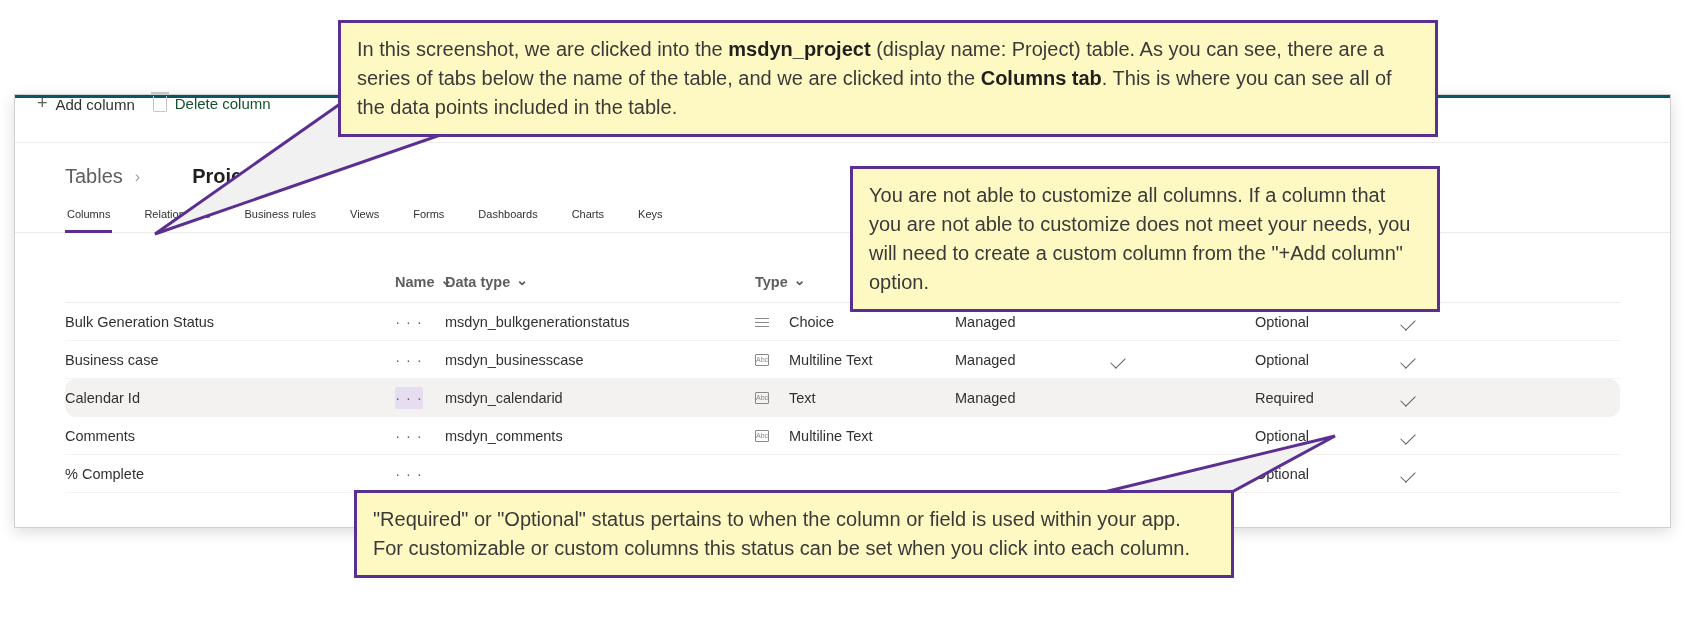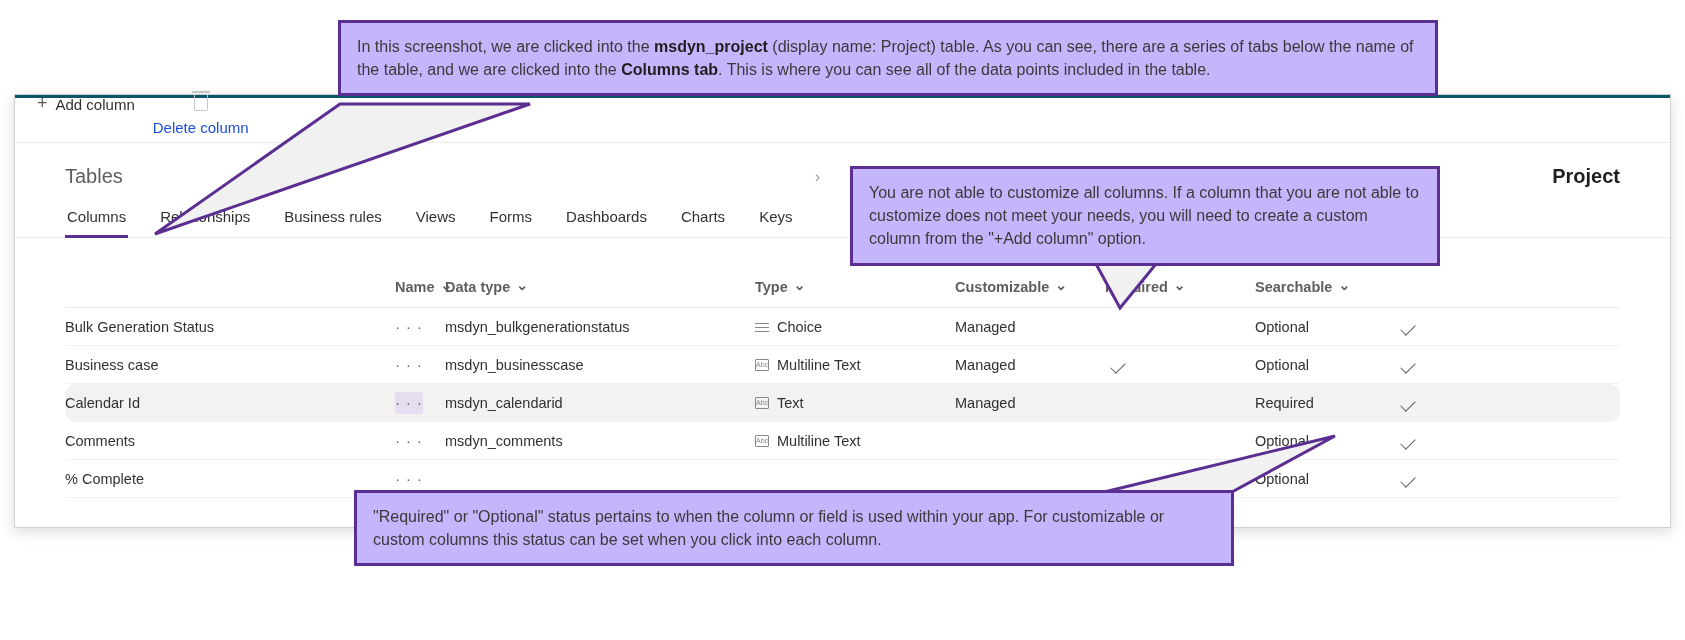--- a/index.html
+++ b/index.html
@@ -38,45 +38,44 @@
     border-bottom: 1px solid #edebe9;
     font-size: 15px;
   }
   .toolbar .btn {
     display: inline-flex;
     align-items: center;
     gap: 8px;
     color: #323130;
     cursor: pointer;
   }
-  .toolbar .btn.disabled { color: #1d4ed8; cursor: default; flex-direction: column; }
+  .toolbar .btn.disabled { color: #14532d; cursor: default; }
   .icon-plus::before { content: "+"; font-size: 18px; font-weight: 300; color: #605e5c; margin-top:-2px; display:inline-block;}
   .icon-trash {
     display: inline-block; width: 14px; height: 16px;
     border: 1.4px solid #c8c6c4; border-top: none;
     border-radius: 0 0 2px 2px; position: relative;
   }
   .icon-trash::before {
     content: ""; position: absolute; top: -4px; left: -3px; width: 18px;
     height: 2px; background: #c8c6c4;
   }
   .breadcrumb {
     display: flex; align-items: center; gap: 12px;
     padding: 22px 50px 4px;
     font-size: 20px;
-    justify-content: space-between;
   }
   .breadcrumb .crumb { color: #605e5c; cursor: pointer; }
   .breadcrumb .sep { color: #a19f9d; font-size: 16px; }
   .breadcrumb .current { font-weight: 600; color: #201f1e; margin-left: 40px; }
   .tabs {
     display: flex; gap: 30px;
     padding: 16px 50px 0;
     border-bottom: 1px solid #edebe9;
-    font-size: 15px;
+    font-size: 11px;
   }
   .tab {
     padding: 0 2px 10px;
     color: #323130;
     cursor: pointer;
     border-bottom: 3px solid transparent;
     margin-bottom: -1px;
   }
   .tab.active {
     border-bottom-color: #5b2e91;
@@ -106,21 +105,21 @@
   .sortup::after { content: "↑"; font-size: 13px; color: #605e5c; margin: 0 2px; }
   .more {
     width: 28px; height: 22px;
     display: inline-flex; align-items: center; justify-content: center;
     color: #605e5c; letter-spacing: 1px;
     cursor: pointer;
     border-radius: 2px;
   }
   .more.sel { background: #e6def0; }
   .dt-icon {
-    display: inline-flex; align-items:center; gap:8px;
+    display: inline-flex; align-items:center; gap:20px;
   }
   .dt-icon .box {
     width: 14px; height: 12px;
     border: 1px solid #8a8886;
     border-radius: 1px;
     font-size: 7px; line-height: 10px; text-align:center;
     color: #8a8886;
   }
   .dt-icon .lines {
     width: 14px; height: 10px; position: relative;
@@ -135,24 +134,24 @@
     width: 14px; height: 8px;
     border-left: 1.5px solid #605e5c;
     border-bottom: 1.5px solid #605e5c;
     transform: rotate(-45deg);
     display: inline-block;
     margin-left: 6px;
   }
   
   .callout {
     position: absolute;
-    background: #c4b5fd;
+    background: #fef9c3;
     border: 3px solid #5b2e91;
     padding: 12px 16px;
-    font-size: 16px;
+    font-size: 20px;
     line-height: 1.45;
     color: #3b3a39;
     z-index: 10;
   }
   .callout b { font-weight: 600; color: #201f1e; }
   svg.tail { position: absolute; z-index: 9; overflow: visible; }
   svg.tail polygon { fill: #f1f1f1; stroke: #5b2e91; stroke-width: 3; stroke-linejoin: miter; }
 </style>
 </head>
 <body>

